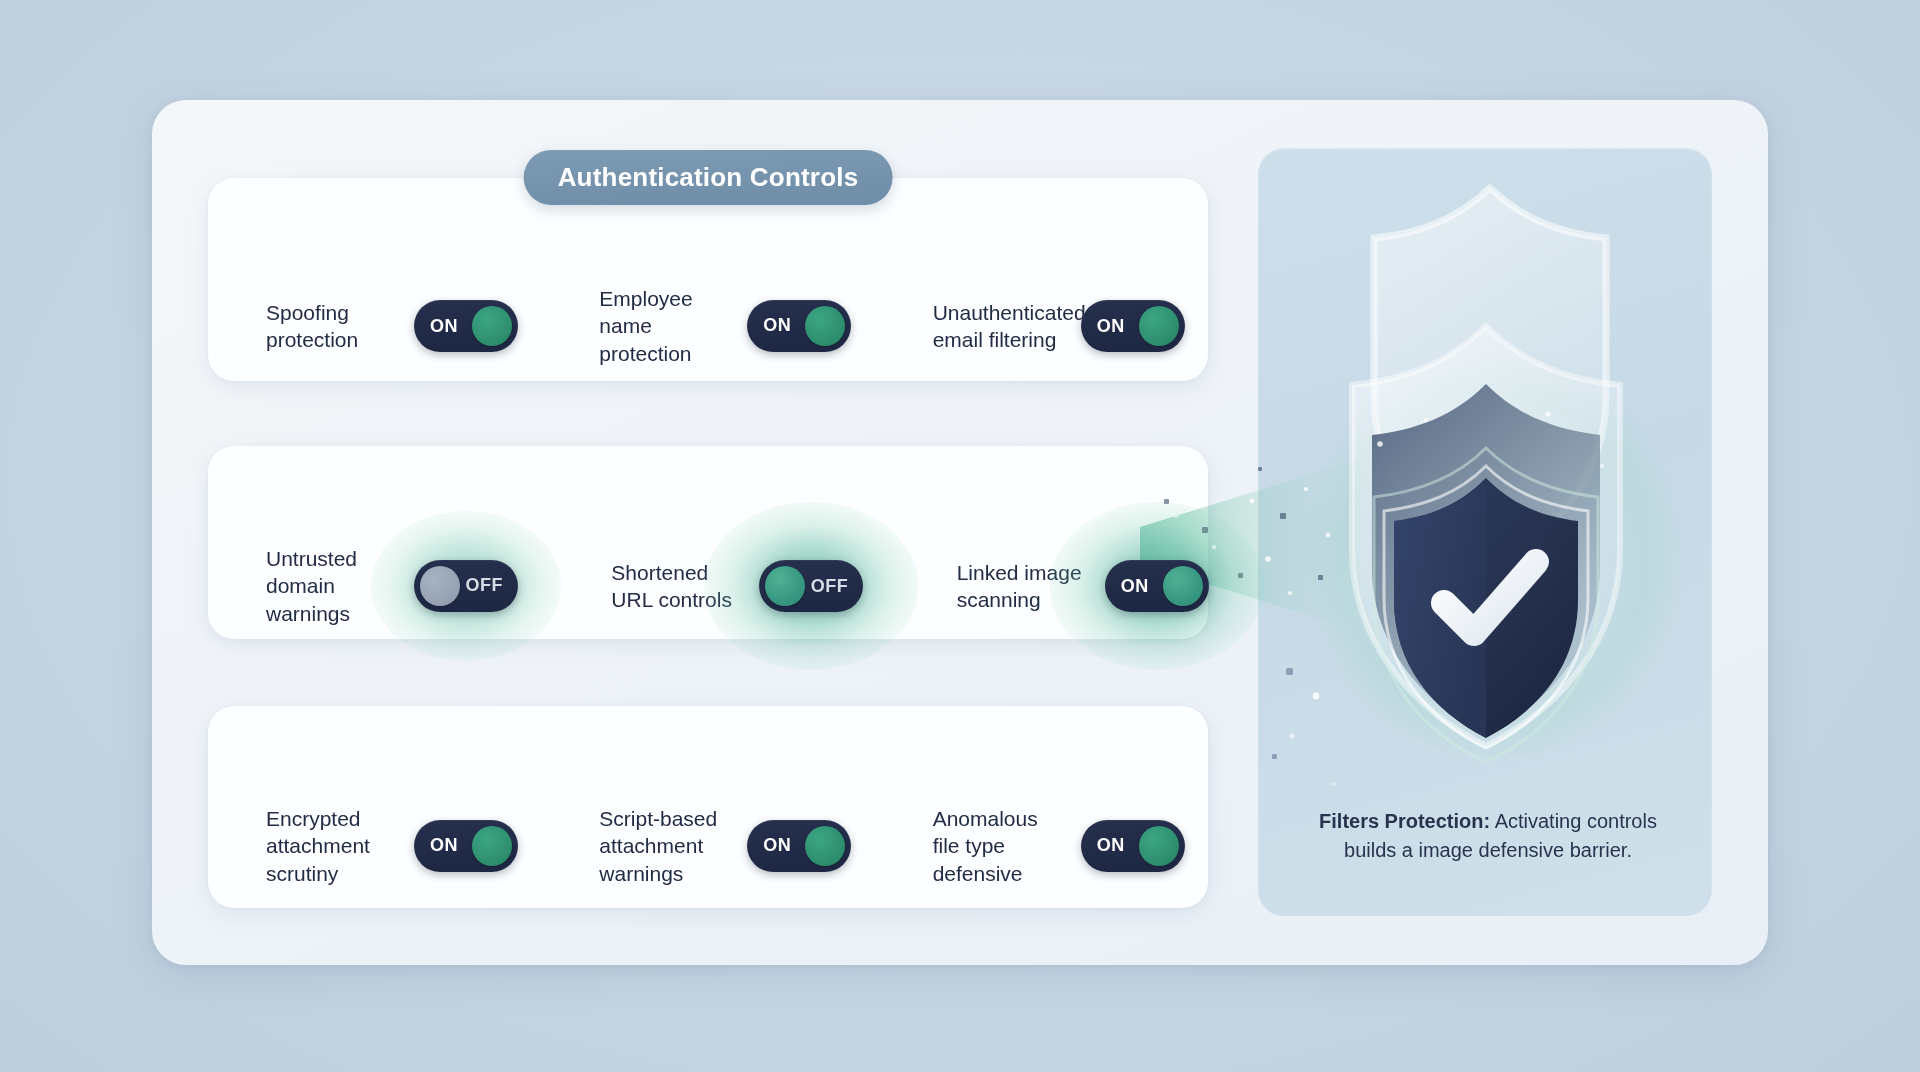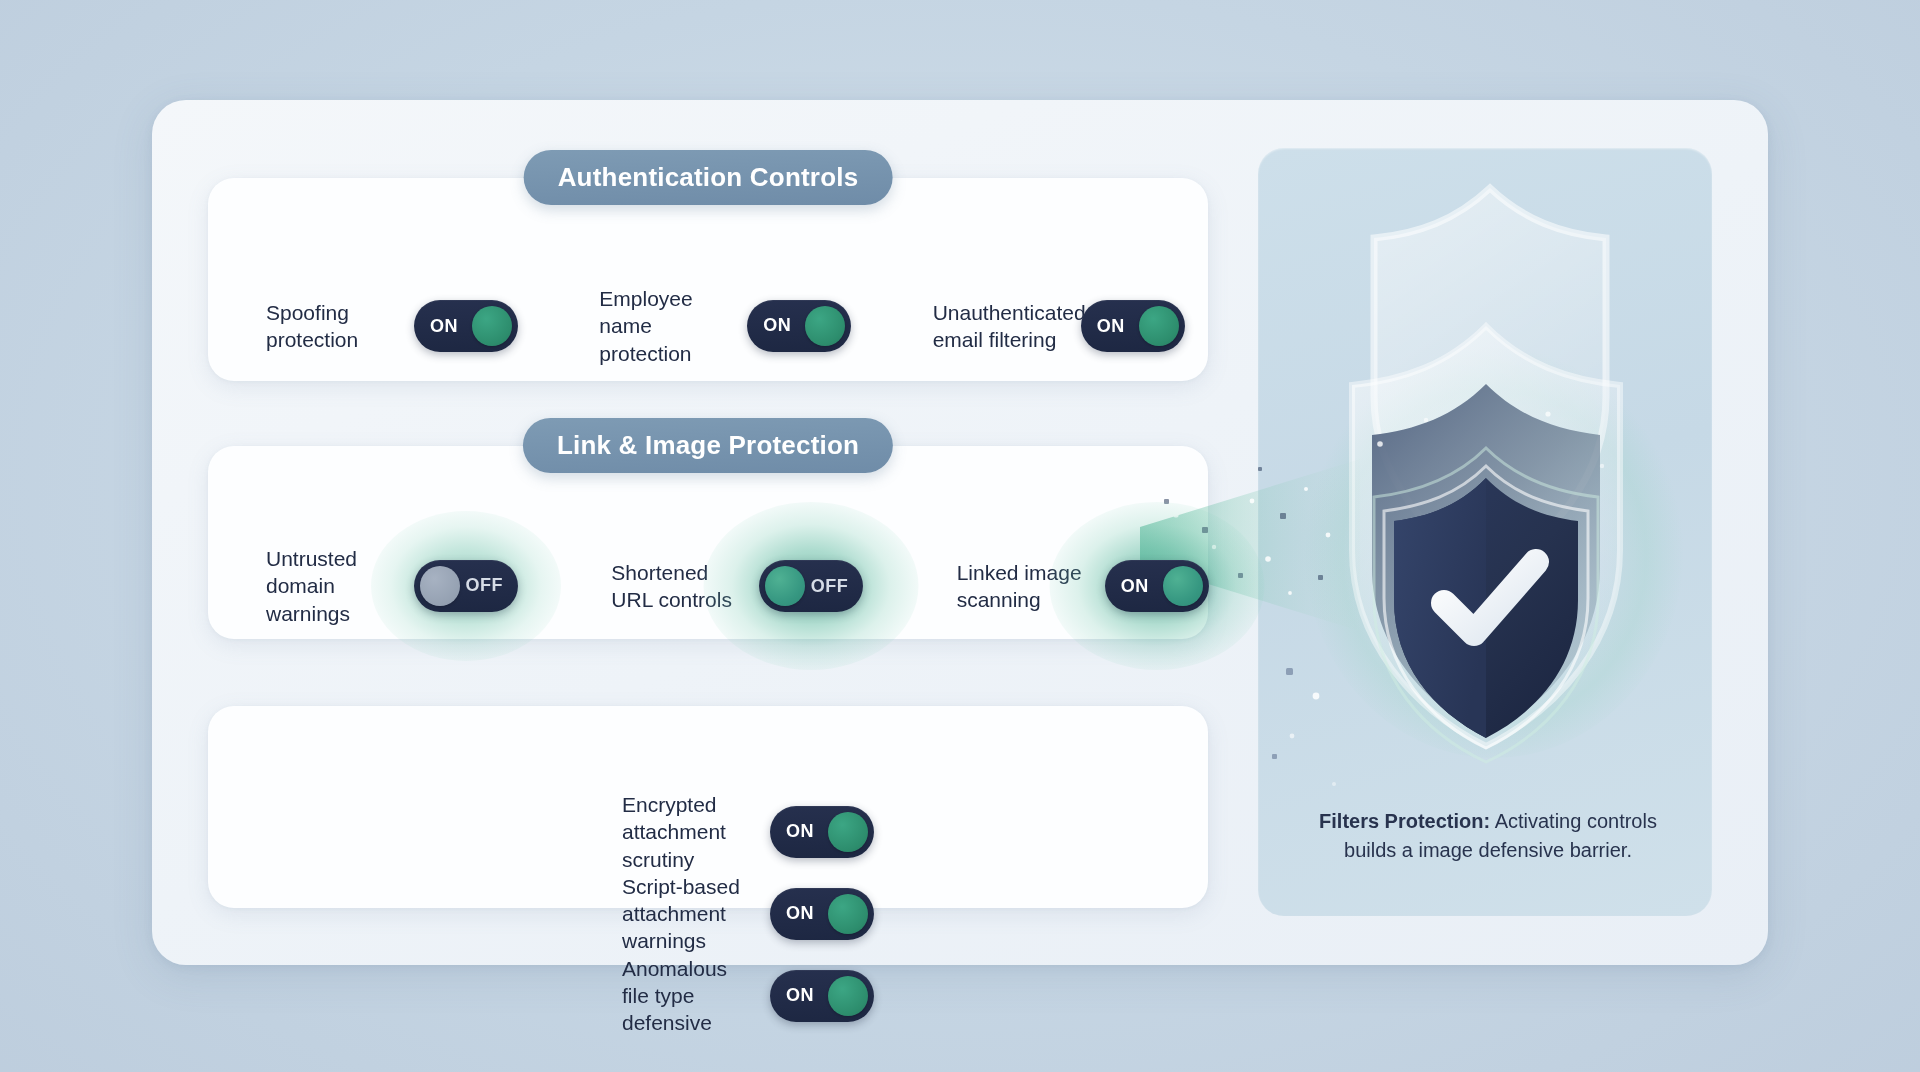--- a/index.html
+++ b/index.html
@@ -88,21 +88,21 @@
     position: absolute;
     left: 0;
     width: 1000px;
     display: flex;
     align-items: center;
     z-index: 4;
     margin-left: 22px;
   }
   .toggle-row.r0 { top: 93px;  height: 110px; }
   .toggle-row.r1 { top: 353px; height: 110px; gap: 36px; }
-  .toggle-row.r2 { top: 613px; height: 110px; flex-direction: column; }
+  .toggle-row.r2 { top: 613px; height: 110px; }
 
   .tcell {
     display: flex;
     align-items: center;
     gap: 20px;
     flex: 1 1 0;
     padding-left: 36px;
     position: relative;
   }
 
@@ -317,23 +317,20 @@
           <div class="glow"></div>
           <div class="switch is-on">
             <span class="state">ON</span>
             <span class="knob green"></span>
           </div>
         </div>
       </div>
     </div>
 
     <div class="panel p1"></div>
-    <div class="section-pill s1">
-      <span>Link &amp; Image Protection</span>
-    </div>
     <div class="toggle-row r1">
 
       <div class="tcell">
         <span class="tlabel">Untrusted domain warnings</span>
         <div class="switch-wrap">
           <div class="glow on"></div>
           <div class="switch is-off">
             <span class="state">OFF</span>
             <span class="knob grey"></span>
           </div>

